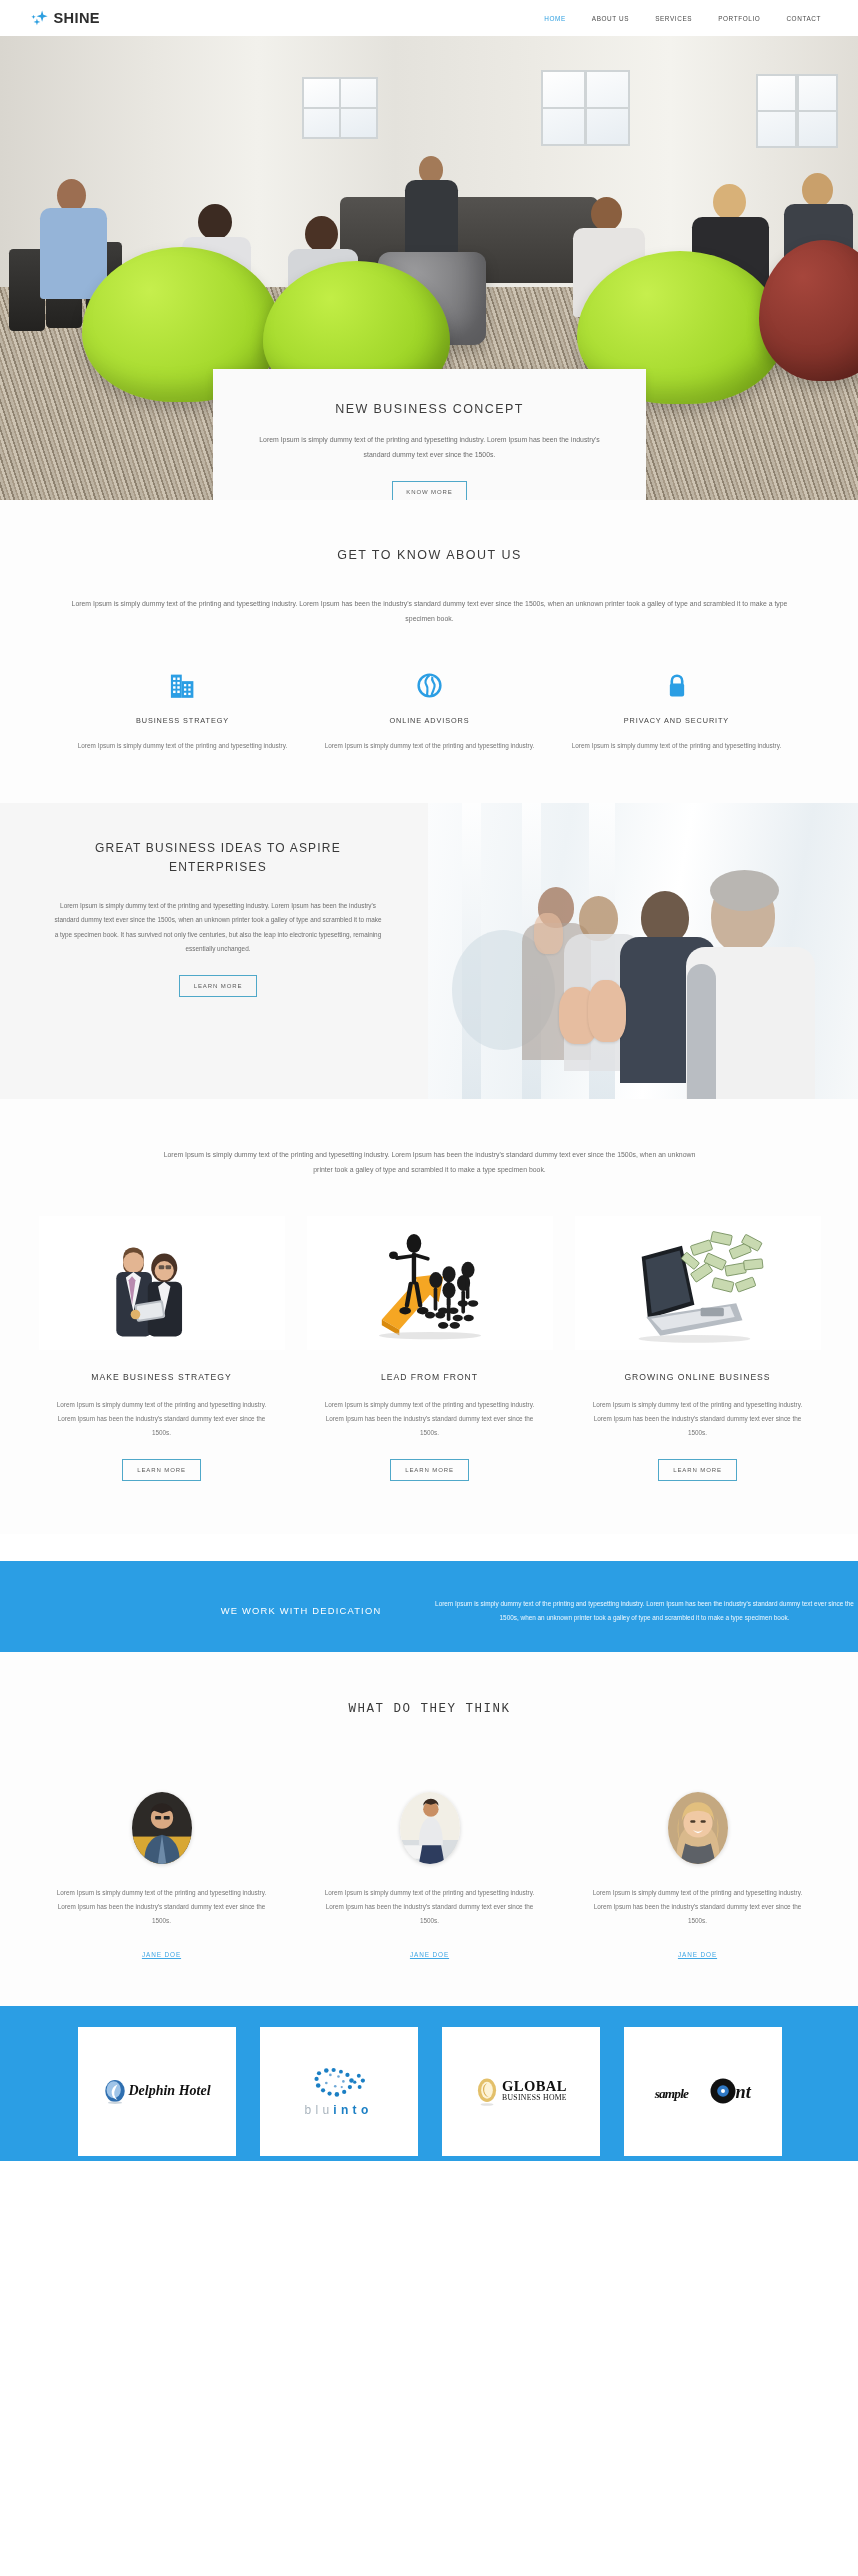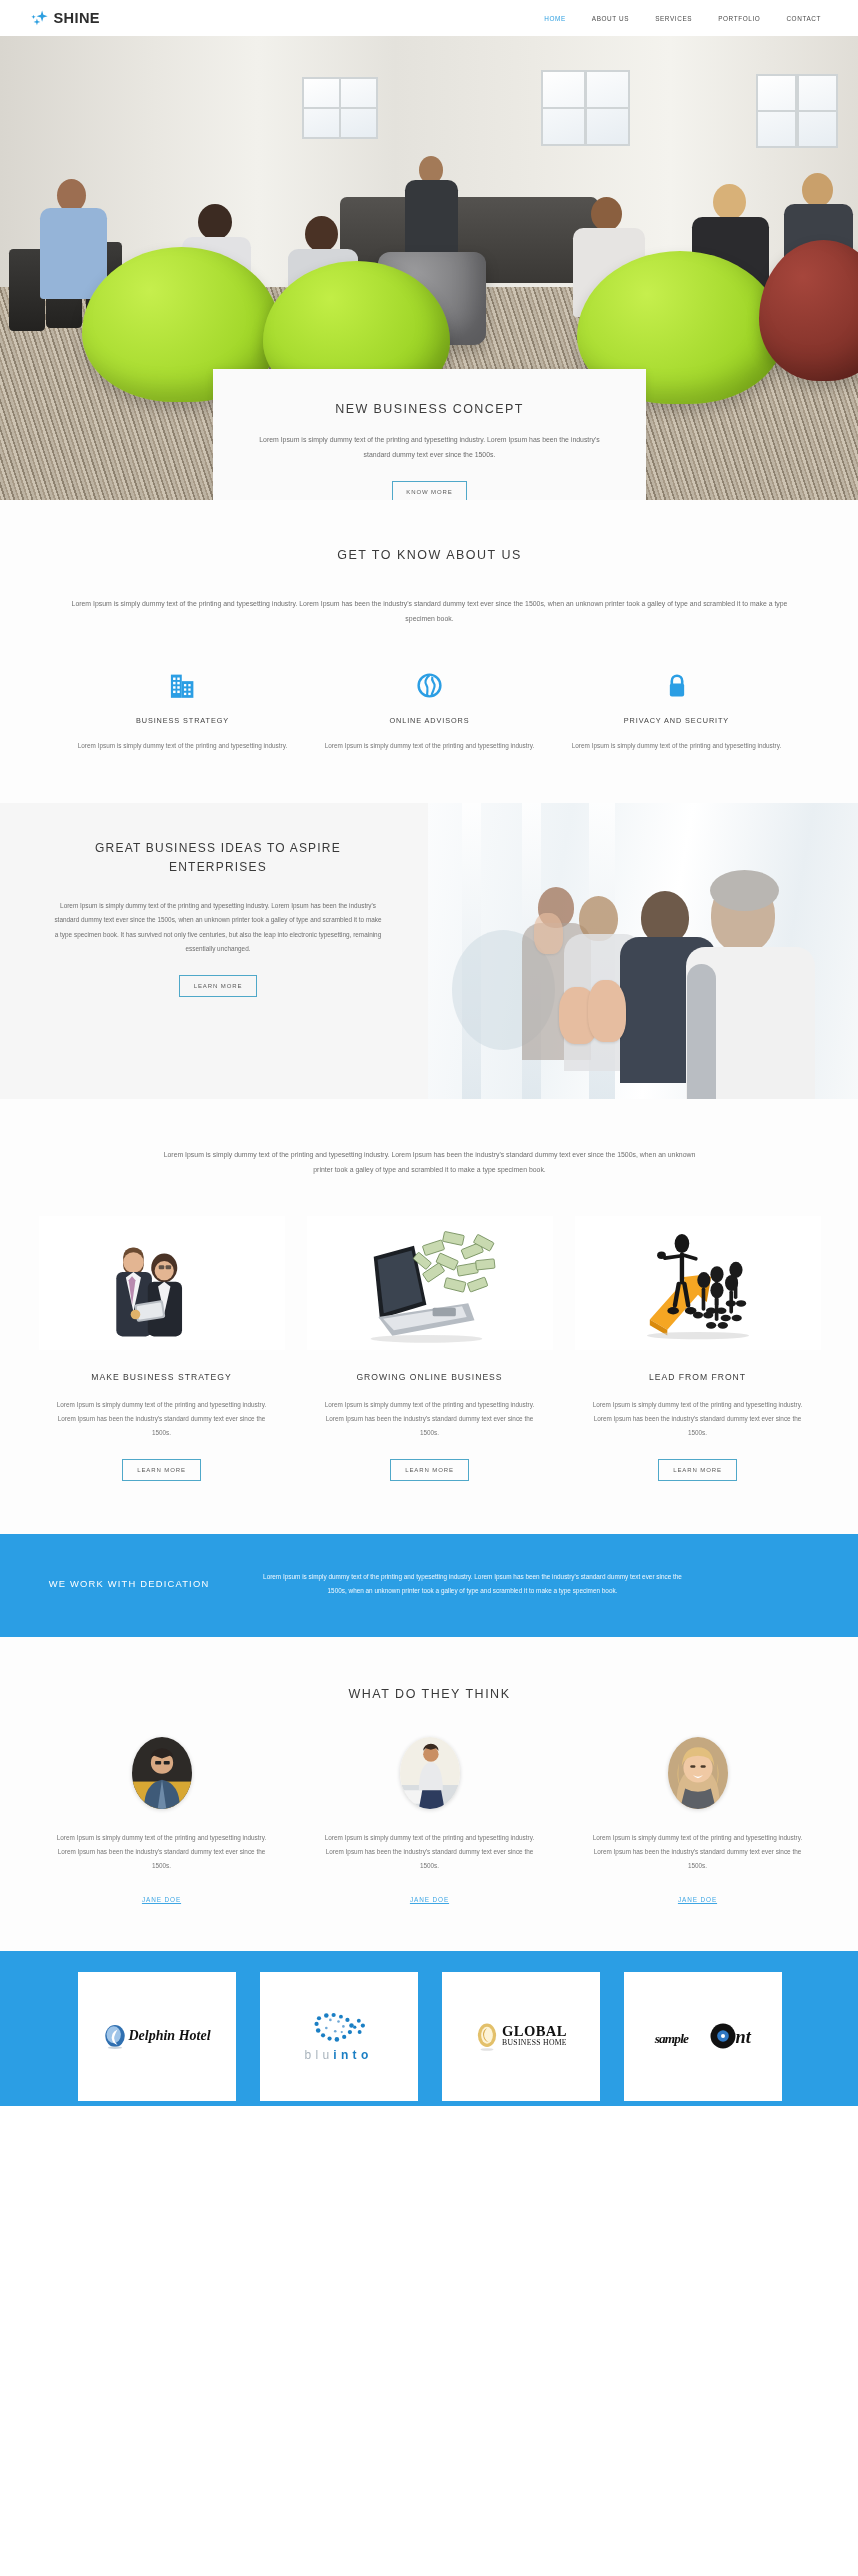--- a/index.html
+++ b/index.html
@@ -250,36 +250,36 @@
   }
   .work-card h3 {
     font-size: 8.6px; font-weight: 400; letter-spacing: 1px;
     color: #3a3a3a; text-transform: uppercase; margin-bottom: 15.5px;
   }
   .work-card p { font-size: 6.4px; line-height: 2.2; color: #767676; margin-bottom: 19px; padding: 0 12px; }
 
   
   .dedication {
     background: #2b9ee4;
-    padding: 36px 0 39px;
-    display: flex; align-items: center; justify-content: flex-start;
+    padding: 36px 0 27px;
+    display: flex; align-items: center; justify-content: flex-end; margin-top: 27px;
   }
   .dedication h2 {
     width: 258px; text-align: center;
     font-size: 9.4px; font-weight: 400; letter-spacing: 1.2px;
     color: #ffffff; text-transform: uppercase;
   }
   .dedication p {
     width: 429px; font-size: 6.4px; line-height: 2.2;
     color: #f0f9ff; text-align: center;
   }
 
   
   .testimonials { background: #fdfdfd; padding: 50px 0 46px; }
-  .testimonials .section-title { margin-bottom: 36px; }
+  .testimonials .section-title { margin-bottom: 76px; font-family: Liberation Mono, monospace; }
   .t-row { display: flex; justify-content: center; gap: 22px; }
   .t-card { width: 246px; text-align: center; }
   .t-avatar {
     width: 60px; height: 72px; margin: 0 auto 22px;
     border-radius: 50%;
     overflow: hidden; position: relative;
     box-shadow: 0 0.9px 4.3px rgba(0,0,0,0.16);
   }
   .t-card p { font-size: 6.4px; line-height: 2.2; color: #767676; padding: 0 15.5px; margin-bottom: 17px; }
   .t-name {
@@ -500,51 +500,20 @@
           <rect x="80" y="76" width="50" height="80" rx="9" fill="#23272f"></rect>
           <path d="M104 76 l9 7 -9 40 -9 -40 z" fill="#f2f2f4"></path>
           <rect x="96" y="52" width="8" height="6" rx="1.6" fill="#2a2a2a" opacity=".7"></rect>
           <rect x="106" y="52" width="8" height="6" rx="1.6" fill="#2a2a2a" opacity=".7"></rect>
           <rect x="62" y="106" width="42" height="26" rx="3" transform="rotate(-9 83 119)" fill="#b9bec4"></rect>
           <rect x="65" y="109" width="36" height="20" rx="2" transform="rotate(-9 83 119)" fill="#e6e9ec"></rect>
           <circle cx="62" cy="124" r="7" fill="#e0b26a"></circle>
         </svg>
       </div>
       <h3>MAKE BUSINESS STRATEGY</h3>
-      <p>Lorem Ipsum is simply dummy text of the printing and typesetting industry. Lorem Ipsum has been the industry's standard dummy text ever since the 1500s.</p>
-      <button class="btn-outline" type="button">LEARN MORE</button>
-    </div>
-
-    <div class="work-card">
-      <div class="work-thumb" aria-hidden="true">
-        <svg viewBox="0 0 200 156" width="155" height="134">
-          <path d="M28 44 L80 30 L96 106 L36 124 Z" fill="#1b1f24"></path>
-          <path d="M33 48 L77 36 L91 102 L41 117 Z" fill="#3b4450"></path>
-          <path d="M34 122 L150 104 L158 126 L52 146 Z" fill="#b6bcc3"></path>
-          <path d="M40 124 L142 108 L148 122 L54 139 Z" fill="#e2e5e9"></path>
-          <rect x="104" y="110" width="30" height="11" rx="2" fill="#9aa1a8"></rect>
-          <g>
-            <g fill="#c8d9b0" stroke="#6e8a57" stroke-width="1">
-              <rect x="92" y="26" width="26" height="13" rx="1.5" transform="rotate(-18 105 32)"></rect>
-              <rect x="118" y="14" width="26" height="13" rx="1.5" transform="rotate(12 131 20)"></rect>
-              <rect x="142" y="30" width="26" height="13" rx="1.5" transform="rotate(-22 155 36)"></rect>
-              <rect x="110" y="44" width="26" height="13" rx="1.5" transform="rotate(24 123 50)"></rect>
-              <rect x="136" y="54" width="26" height="13" rx="1.5" transform="rotate(-10 149 60)"></rect>
-              <rect x="92" y="58" width="26" height="13" rx="1.5" transform="rotate(-34 105 64)"></rect>
-              <rect x="158" y="20" width="24" height="12" rx="1.5" transform="rotate(28 170 26)"></rect>
-              <rect x="160" y="48" width="24" height="12" rx="1.5" transform="rotate(-6 172 54)"></rect>
-              <rect x="120" y="74" width="26" height="13" rx="1.5" transform="rotate(14 133 80)"></rect>
-              <rect x="150" y="74" width="24" height="12" rx="1.5" transform="rotate(-20 162 80)"></rect>
-              <rect x="80" y="44" width="22" height="11" rx="1.5" transform="rotate(40 91 49)"></rect>
-            </g>
-          </g>
-          <ellipse cx="96" cy="150" rx="72" ry="5" fill="#d4d4d4" opacity=".55"></ellipse>
-        </svg>
-      </div>
-      <h3>GROWING ONLINE BUSINESS</h3>
       <p>Lorem Ipsum is simply dummy text of the printing and typesetting industry. Lorem Ipsum has been the industry's standard dummy text ever since the 1500s.</p>
       <button class="btn-outline" type="button">LEARN MORE</button>
     </div>
 
     <div class="work-card">
       <div class="work-thumb" aria-hidden="true">
         <svg viewBox="0 0 200 156" width="146" height="134">
           <path d="M34 128 L82 74 L78 70 L112 66 L106 100 L100 94 L58 142 Z" fill="#f5a623"></path>
           <path d="M34 128 L58 142 L58 150 L34 136 Z" fill="#d98a0d"></path>
           <path d="M106 100 L112 66 L118 70 L112 104 Z" fill="#d98a0d"></path>
@@ -582,20 +551,51 @@
               <ellipse cx="159" cy="106" rx="7" ry="4.5"></ellipse>
           </g>
           <ellipse cx="100" cy="150" rx="70" ry="5" fill="#cfcfcf" opacity=".55"></ellipse>
         </svg>
       </div>
       <h3>LEAD FROM FRONT</h3>
       <p>Lorem Ipsum is simply dummy text of the printing and typesetting industry. Lorem Ipsum has been the industry's standard dummy text ever since the 1500s.</p>
       <button class="btn-outline" type="button">LEARN MORE</button>
     </div>
 
+    <div class="work-card">
+      <div class="work-thumb" aria-hidden="true">
+        <svg viewBox="0 0 200 156" width="155" height="134">
+          <path d="M28 44 L80 30 L96 106 L36 124 Z" fill="#1b1f24"></path>
+          <path d="M33 48 L77 36 L91 102 L41 117 Z" fill="#3b4450"></path>
+          <path d="M34 122 L150 104 L158 126 L52 146 Z" fill="#b6bcc3"></path>
+          <path d="M40 124 L142 108 L148 122 L54 139 Z" fill="#e2e5e9"></path>
+          <rect x="104" y="110" width="30" height="11" rx="2" fill="#9aa1a8"></rect>
+          <g>
+            <g fill="#c8d9b0" stroke="#6e8a57" stroke-width="1">
+              <rect x="92" y="26" width="26" height="13" rx="1.5" transform="rotate(-18 105 32)"></rect>
+              <rect x="118" y="14" width="26" height="13" rx="1.5" transform="rotate(12 131 20)"></rect>
+              <rect x="142" y="30" width="26" height="13" rx="1.5" transform="rotate(-22 155 36)"></rect>
+              <rect x="110" y="44" width="26" height="13" rx="1.5" transform="rotate(24 123 50)"></rect>
+              <rect x="136" y="54" width="26" height="13" rx="1.5" transform="rotate(-10 149 60)"></rect>
+              <rect x="92" y="58" width="26" height="13" rx="1.5" transform="rotate(-34 105 64)"></rect>
+              <rect x="158" y="20" width="24" height="12" rx="1.5" transform="rotate(28 170 26)"></rect>
+              <rect x="160" y="48" width="24" height="12" rx="1.5" transform="rotate(-6 172 54)"></rect>
+              <rect x="120" y="74" width="26" height="13" rx="1.5" transform="rotate(14 133 80)"></rect>
+              <rect x="150" y="74" width="24" height="12" rx="1.5" transform="rotate(-20 162 80)"></rect>
+              <rect x="80" y="44" width="22" height="11" rx="1.5" transform="rotate(40 91 49)"></rect>
+            </g>
+          </g>
+          <ellipse cx="96" cy="150" rx="72" ry="5" fill="#d4d4d4" opacity=".55"></ellipse>
+        </svg>
+      </div>
+      <h3>GROWING ONLINE BUSINESS</h3>
+      <p>Lorem Ipsum is simply dummy text of the printing and typesetting industry. Lorem Ipsum has been the industry's standard dummy text ever since the 1500s.</p>
+      <button class="btn-outline" type="button">LEARN MORE</button>
+    </div>
+
   </div>
 </section>
 
 <section class="dedication">
   <h2>WE WORK WITH DEDICATION</h2>
   <p>Lorem Ipsum is simply dummy text of the printing and typesetting industry. Lorem Ipsum has been the industry's standard dummy text ever since the 1500s, when an unknown printer took a galley of type and scrambled it to make a type specimen book.</p>
 </section>
 
 <section class="section testimonials">
   <h2 class="section-title">WHAT DO THEY THINK</h2>

